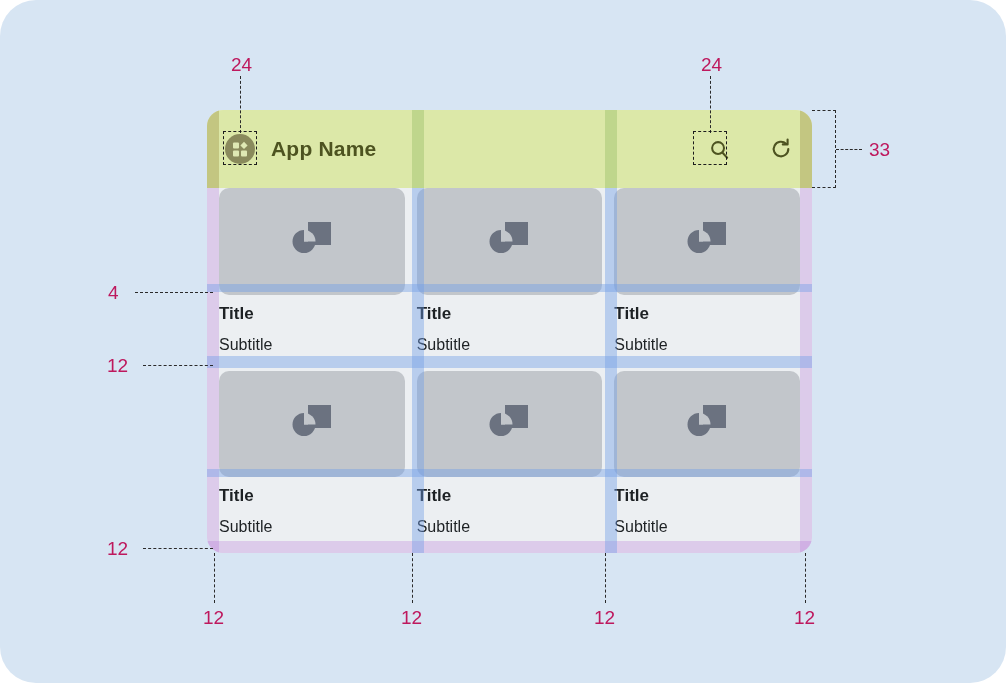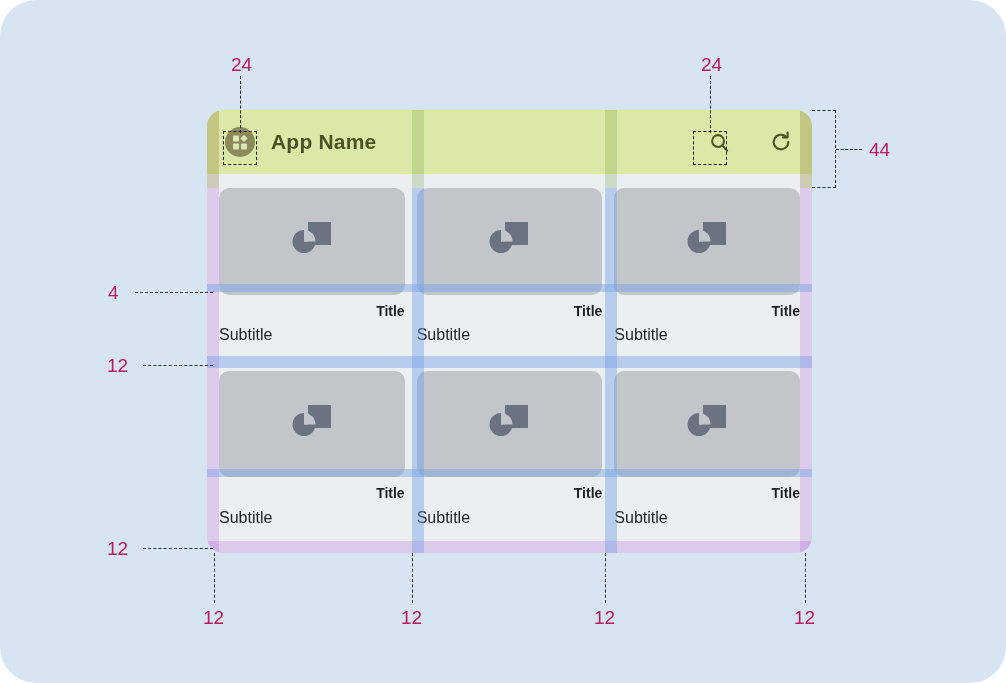--- a/index.html
+++ b/index.html
@@ -34,21 +34,21 @@
     overflow: hidden;
     background: #eceff2;
   }
 
   
   #appbar {
     position: absolute;
     left: 0;
     top: 0;
     width: 605px;
-    height: 64px;
+    height: 78px;
     background: #dce8a8;
     display: flex;
     box-sizing: border-box;
     padding-left: 18px;
     padding-right: 18px;
   }
   #appbar .bar-left {
     display: flex;
     align-items: center;
     flex: 1 1 auto;
@@ -129,32 +129,31 @@
     justify-content: center;
     min-height: 0;
   }
   .card-text {
     flex: none;
     padding-top: 8px;
     height: 64px;
     box-sizing: border-box;
   }
   .card-title {
-    font-size: 14px;
+    font-size: 17px;
     font-weight: 700;
     color: #1d2124;
     line-height: 1.25;
-    text-align: right;
   }
   .card-sub {
     font-size: 16px;
     font-weight: 400;
     color: #1d2124;
     line-height: 1.3;
-    margin-top: 5px;
+    margin-top: 11px;
   }
 
   
   .ov {
     position: absolute;
     pointer-events: none;
   }
   .ov-blue { background: rgba(112,158,230,0.42); }
   .ov-violet { background: rgba(173,102,214,0.26); }
   .ov-khaki { background: rgba(140,118,40,0.30); }
@@ -342,21 +341,21 @@
     <div class="dash-box" style="left:223px; top:131px; width:34px; height:34px;"></div>
     <div class="dash-v" style="left:240px; top:76px; height:57px;"></div>
     <div class="ann-label" style="left:231px; top:54px;">24</div>
 
     <div class="dash-box" style="left:693px; top:131px; width:34px; height:34px;"></div>
     <div class="dash-v" style="left:710px; top:76px; height:57px;"></div>
     <div class="ann-label" style="left:701px; top:54px;">24</div>
 
     <div class="bracket" style="left:812px; top:110px; width:24px; height:78px;"></div>
     <div class="dash-h" style="left:836px; top:149px; width:26px;"></div>
-    <div class="ann-label" style="left:869px; top:139px;">44</div>
+    <div class="ann-label" style="left:869px; top:139px;">33</div>
 
     <div class="dash-h" style="left:135px; top:292px; width:78px;"></div>
     <div class="ann-label" style="left:108px; top:282px;">4</div>
 
     <div class="dash-h" style="left:143px; top:365px; width:70px;"></div>
     <div class="ann-label" style="left:107px; top:355px;">12</div>
 
     <div class="dash-h" style="left:143px; top:548px; width:70px;"></div>
     <div class="ann-label" style="left:107px; top:538px;">12</div>
 

